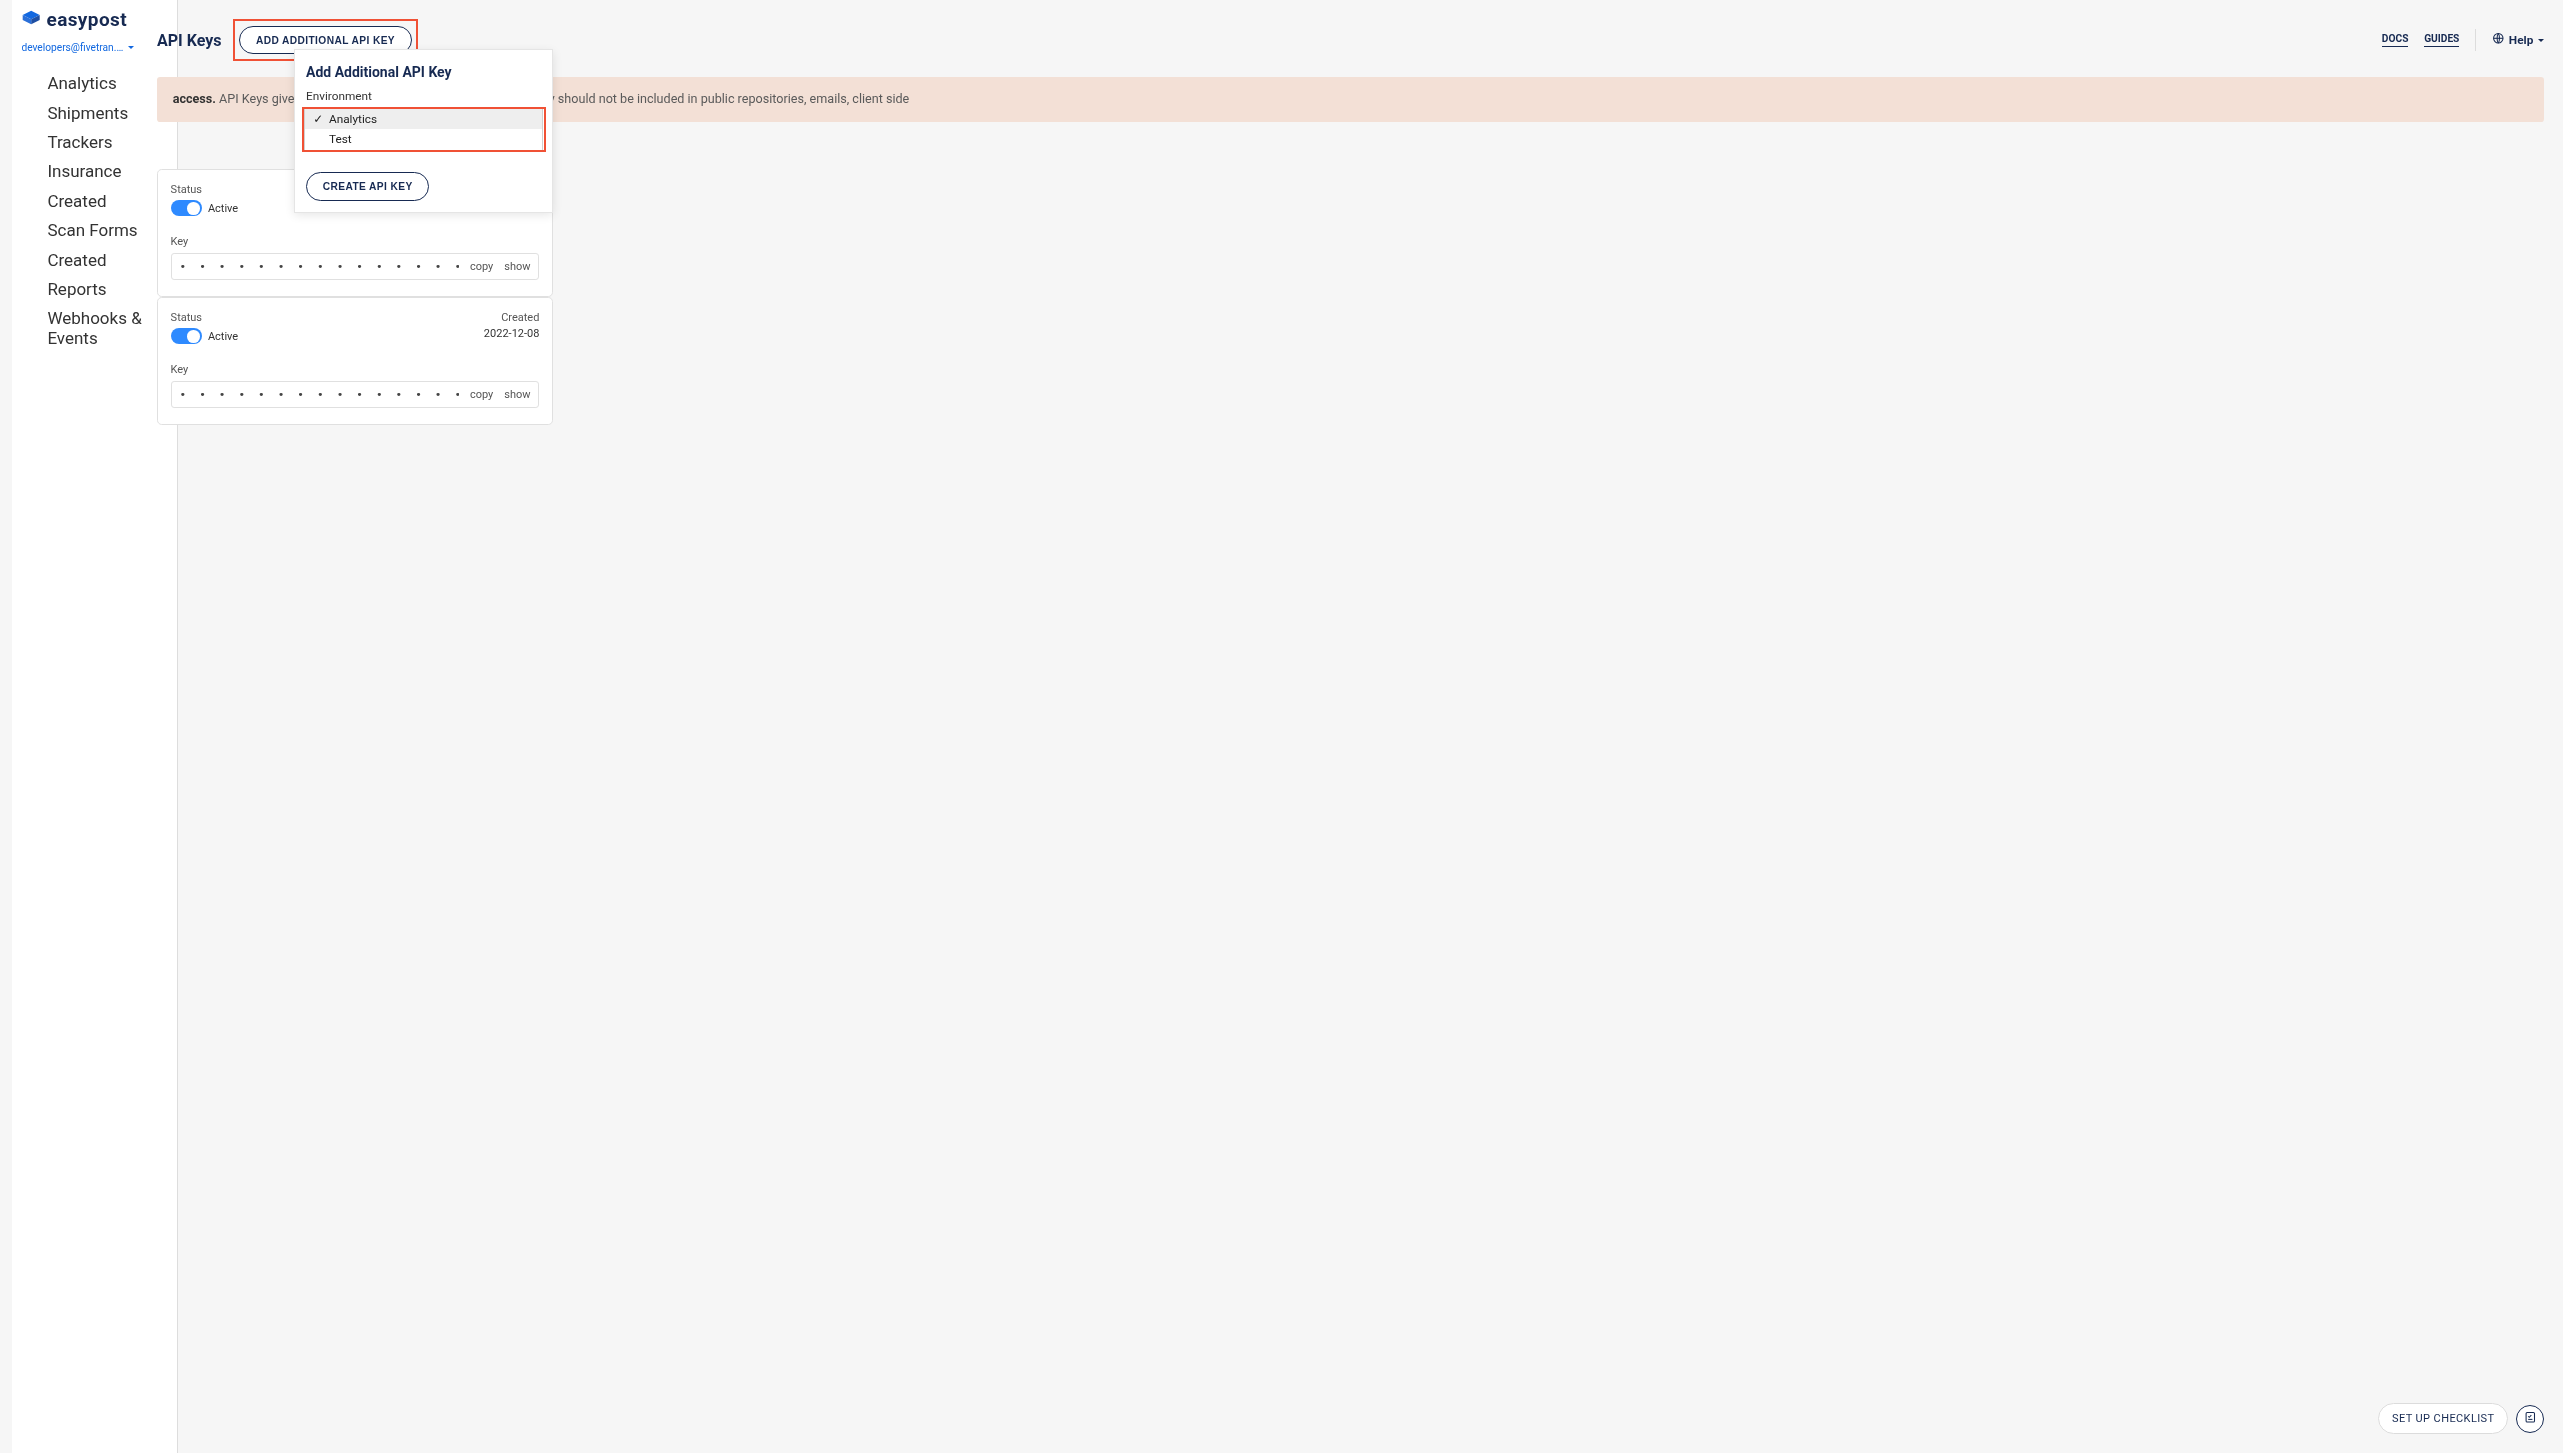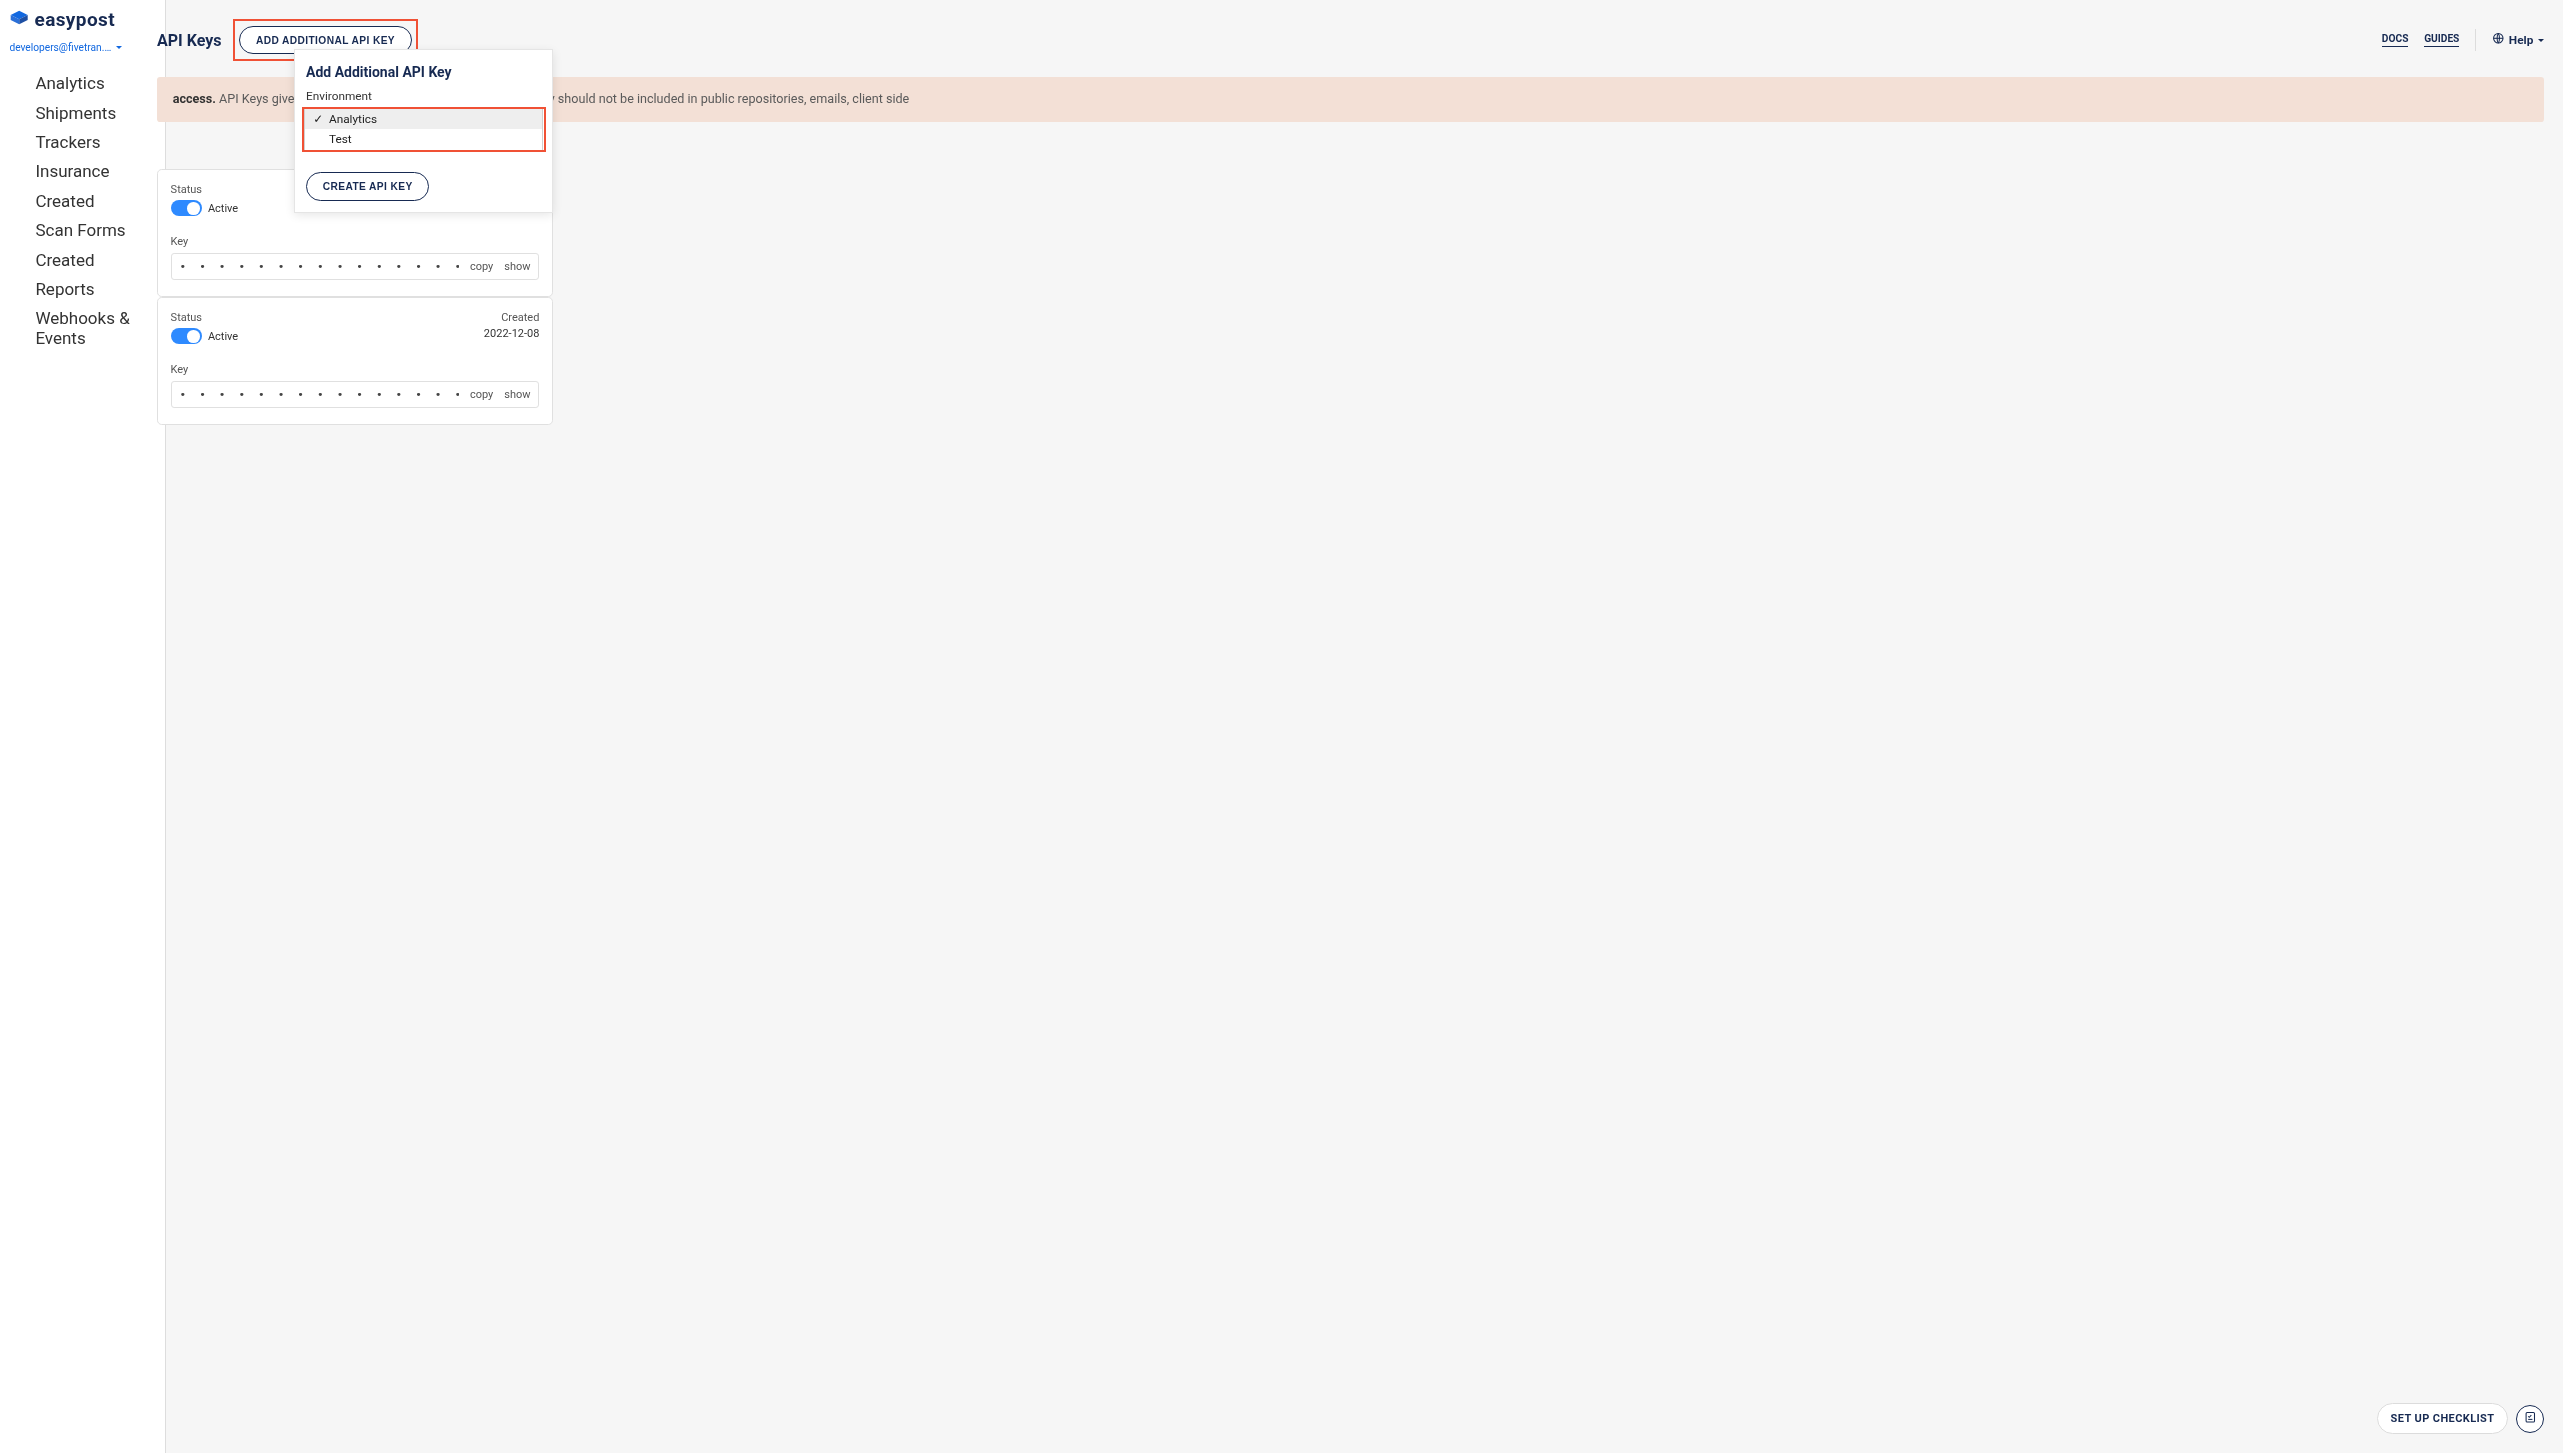--- a/index.html
+++ b/index.html
@@ -9,21 +9,21 @@
     background: #f6f6f6;
     color: #1a1a1a;
     width: 100%;
     height: 100%;
   }
   * { box-sizing: border-box; }
 
   
   .sidebar {
     position: fixed;
-    left: 0; top: 0; bottom: 0;
+    left: 12px; top: 0; bottom: 0;
     width: 166px;
     background: #ffffff;
     border-right: 0.8px solid #dddddd;
     padding: 7.9px 9.4px 0 9.4px;
   }
   .logo-row {
     display: flex;
     align-items: center;
     gap: 4.7px;
     margin-bottom: 11px;
@@ -282,21 +282,21 @@
     align-items: center;
     gap: 7.9px;
     z-index: 20;link
   }
   .checklist-pill {
     background: #ffffff;
     border: 0.8px solid #dcdcdc;
     border-radius: 785px;
     padding: 7.9px 12.6px;
     font-size: 11px;
-    font-weight: 700;
+    font-weight: 400;
     color: #172a52;
     letter-spacing: 0.4px;
     text-transform: uppercase;
     cursor: pointer;
   }
   .checklist-fab {
     width: 28px; height: 28px;
     border-radius: 50%;
     background: #ffffff;
     border: 1.6px solid #172a52;

